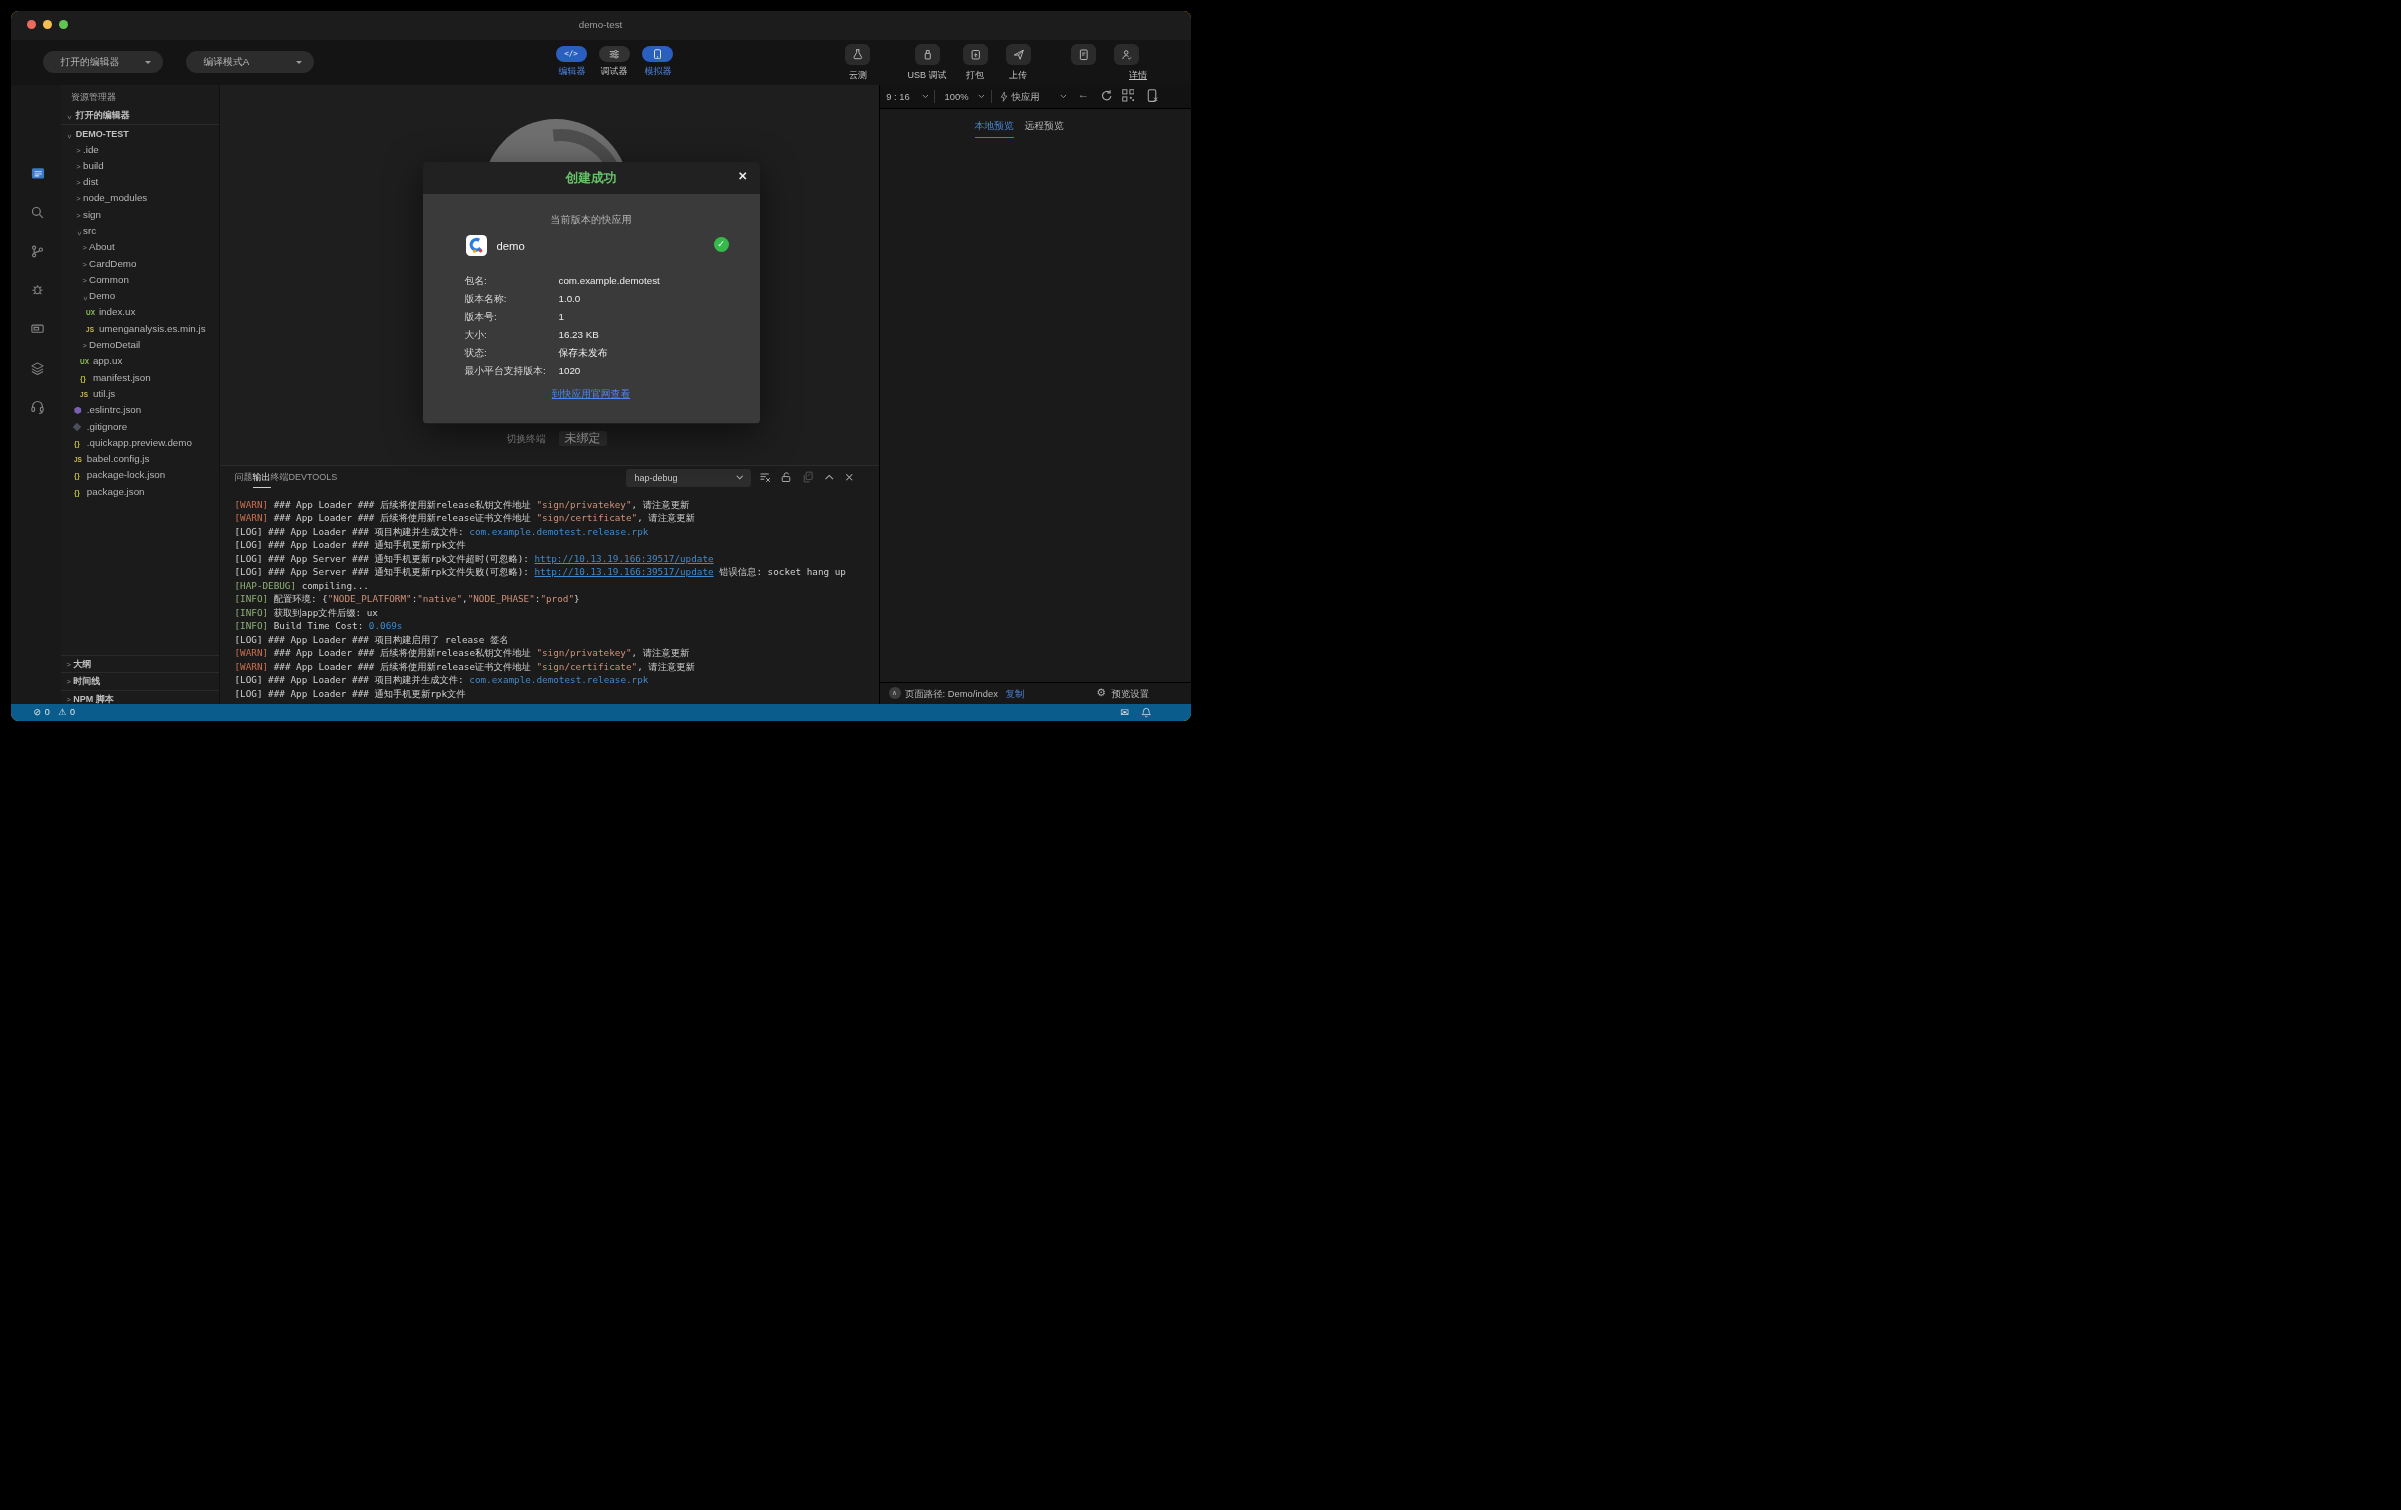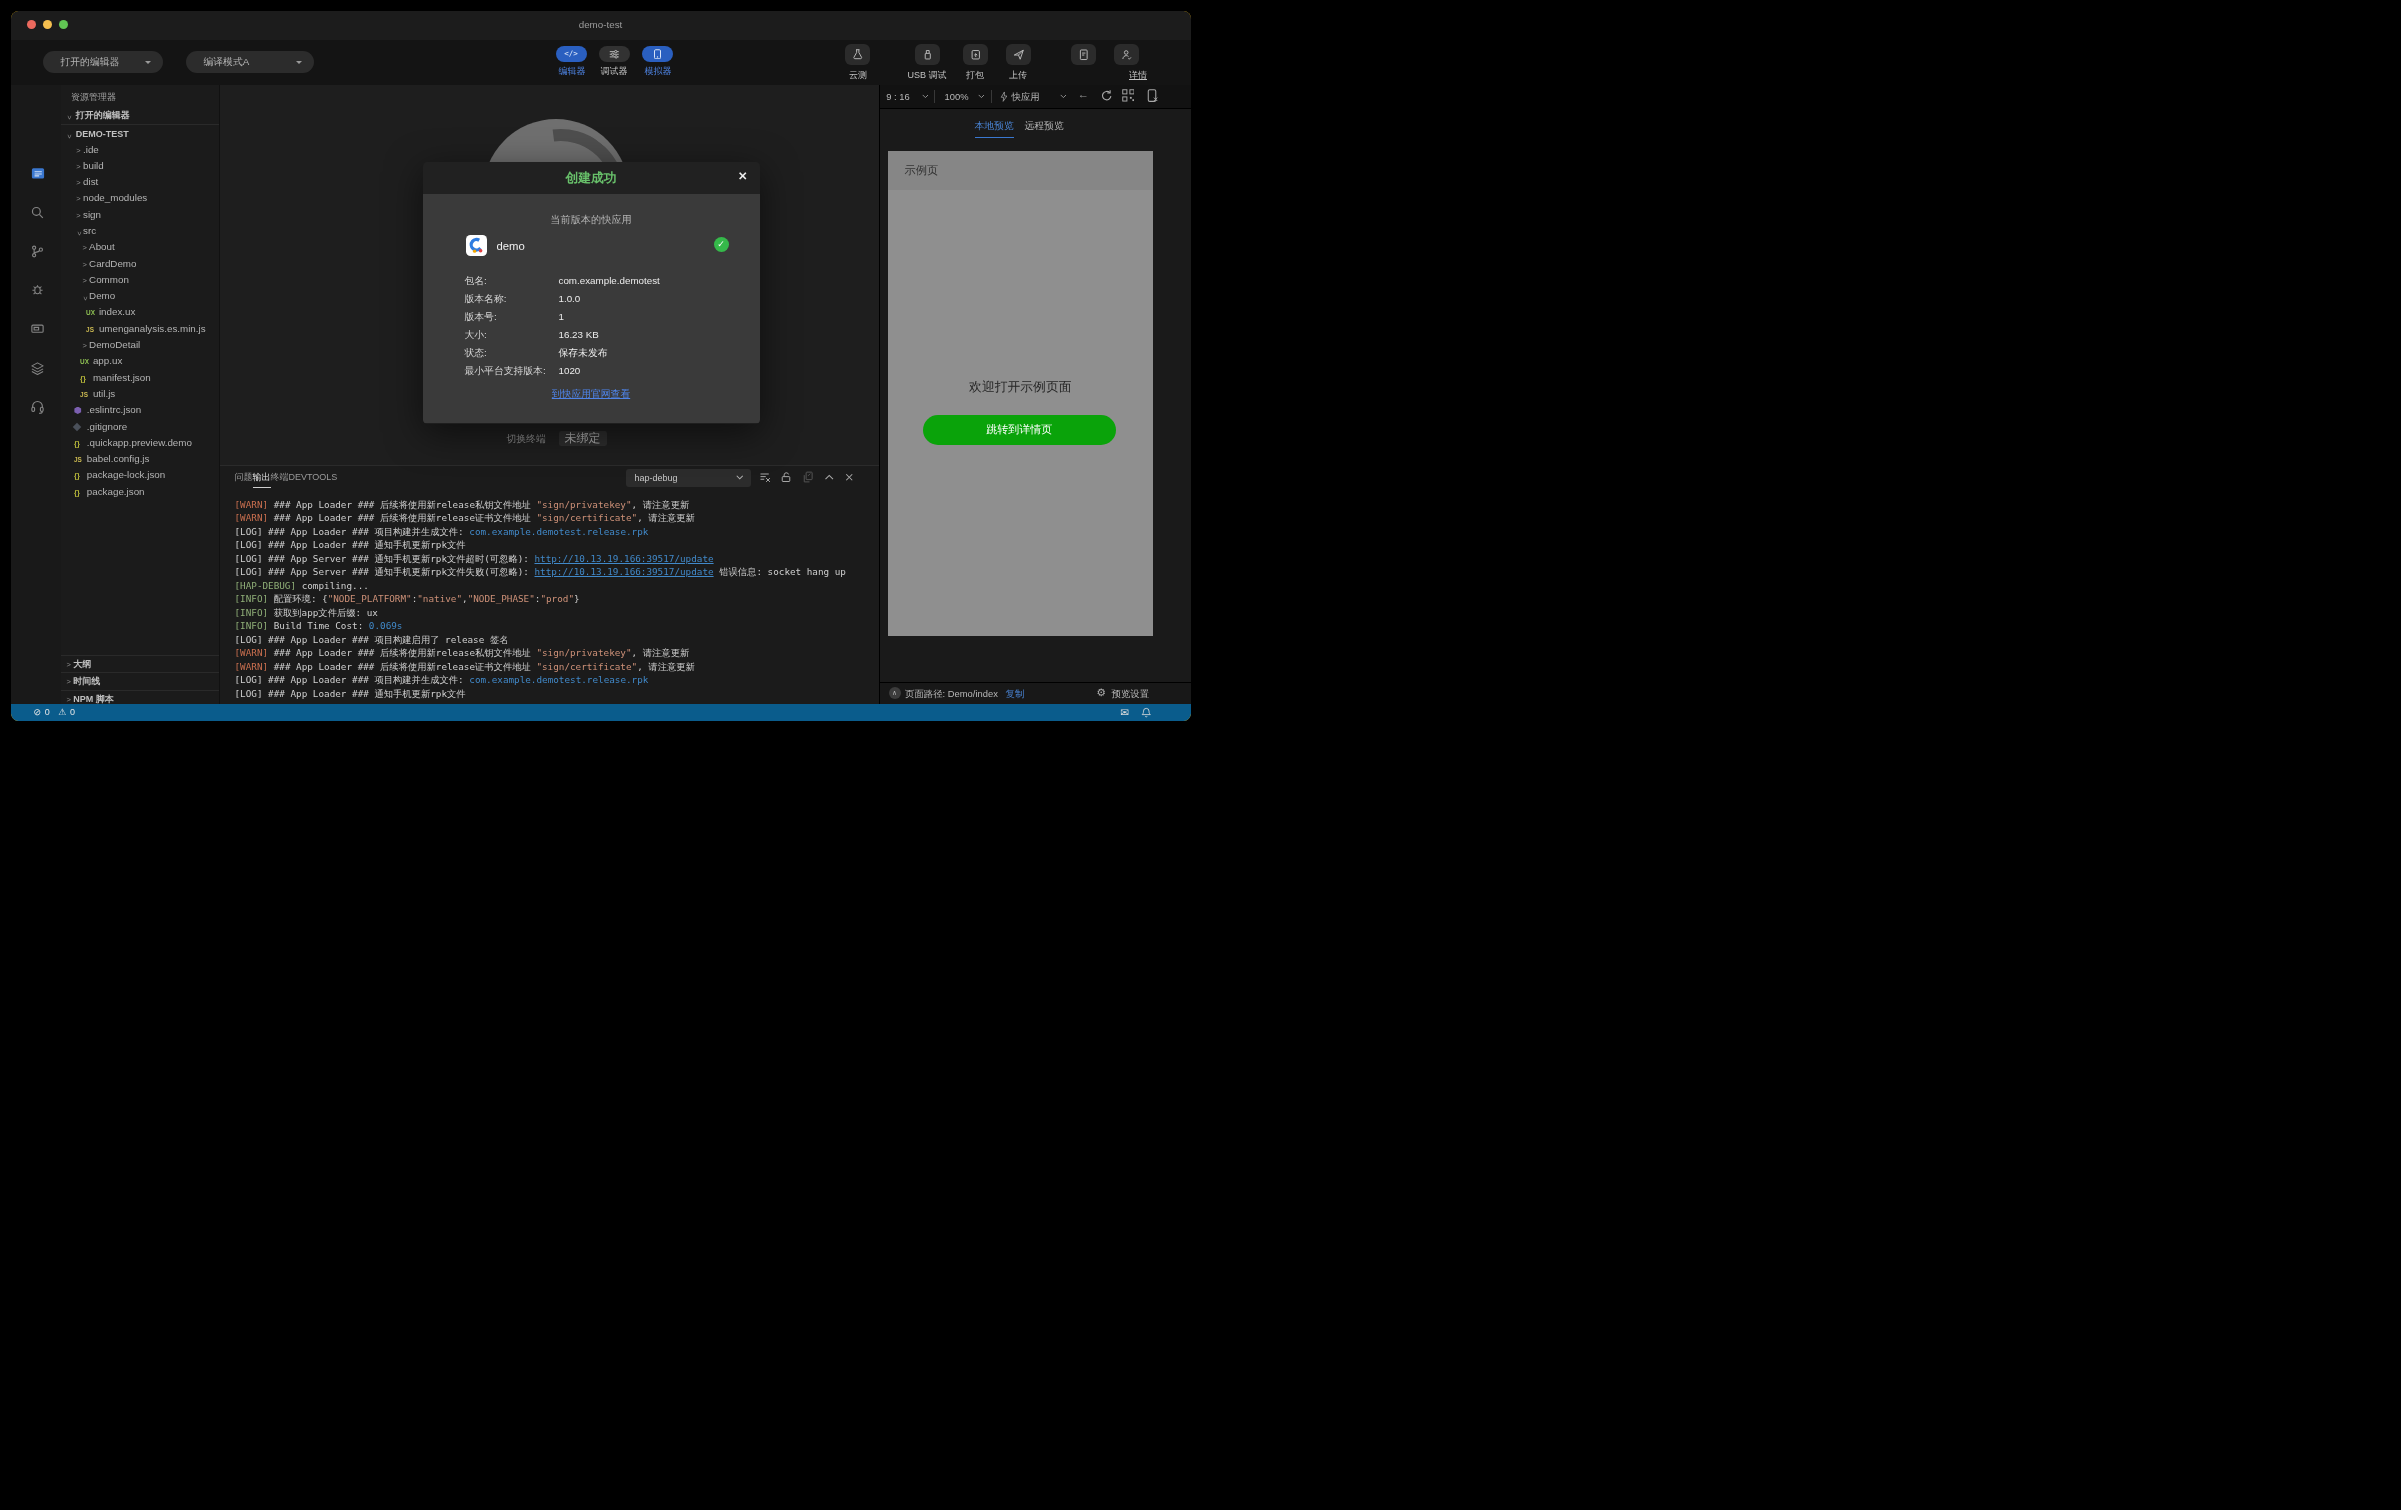--- a/index.html
+++ b/index.html
@@ -472,27 +472,20 @@
           <svg width="12.8" height="13.5" viewBox="0 0 17 18">
             <rect x="3" y="1" width="10" height="15.5" rx="2" fill="none" stroke="#a8a8a8" stroke-width="1.4"></rect>
             <path d="M10.5 11.5l4.5 4.5M15 11.5l-4.5 4.5" stroke="#a8a8a8" stroke-width="1.3"></path>
           </svg>
         </span>
     </div>
     <div id="ptabs2">
       <span id="tab-local">本地预览</span>
       <span id="tab-remote">远程预览</span>
     </div>
-    <div id="phone">
-      <div id="phone-header">
-        <span id="phone-title">示例页</span>
-      </div>
-      <div id="welcome">欢迎打开示例页面</div>
-      <div id="jump-btn">跳转到详情页</div>
-    </div>
     <div id="pbottom">
       <span id="collapse-circle">∧</span>
       <span id="page-path">页面路径: Demo/index</span>
       <span id="copy-link">复制</span>
       <span id="preview-gear">⚙</span>
       <span id="preview-settings">预览设置</span>
     </div>
   </div>
 
   <div id="statusbar">

